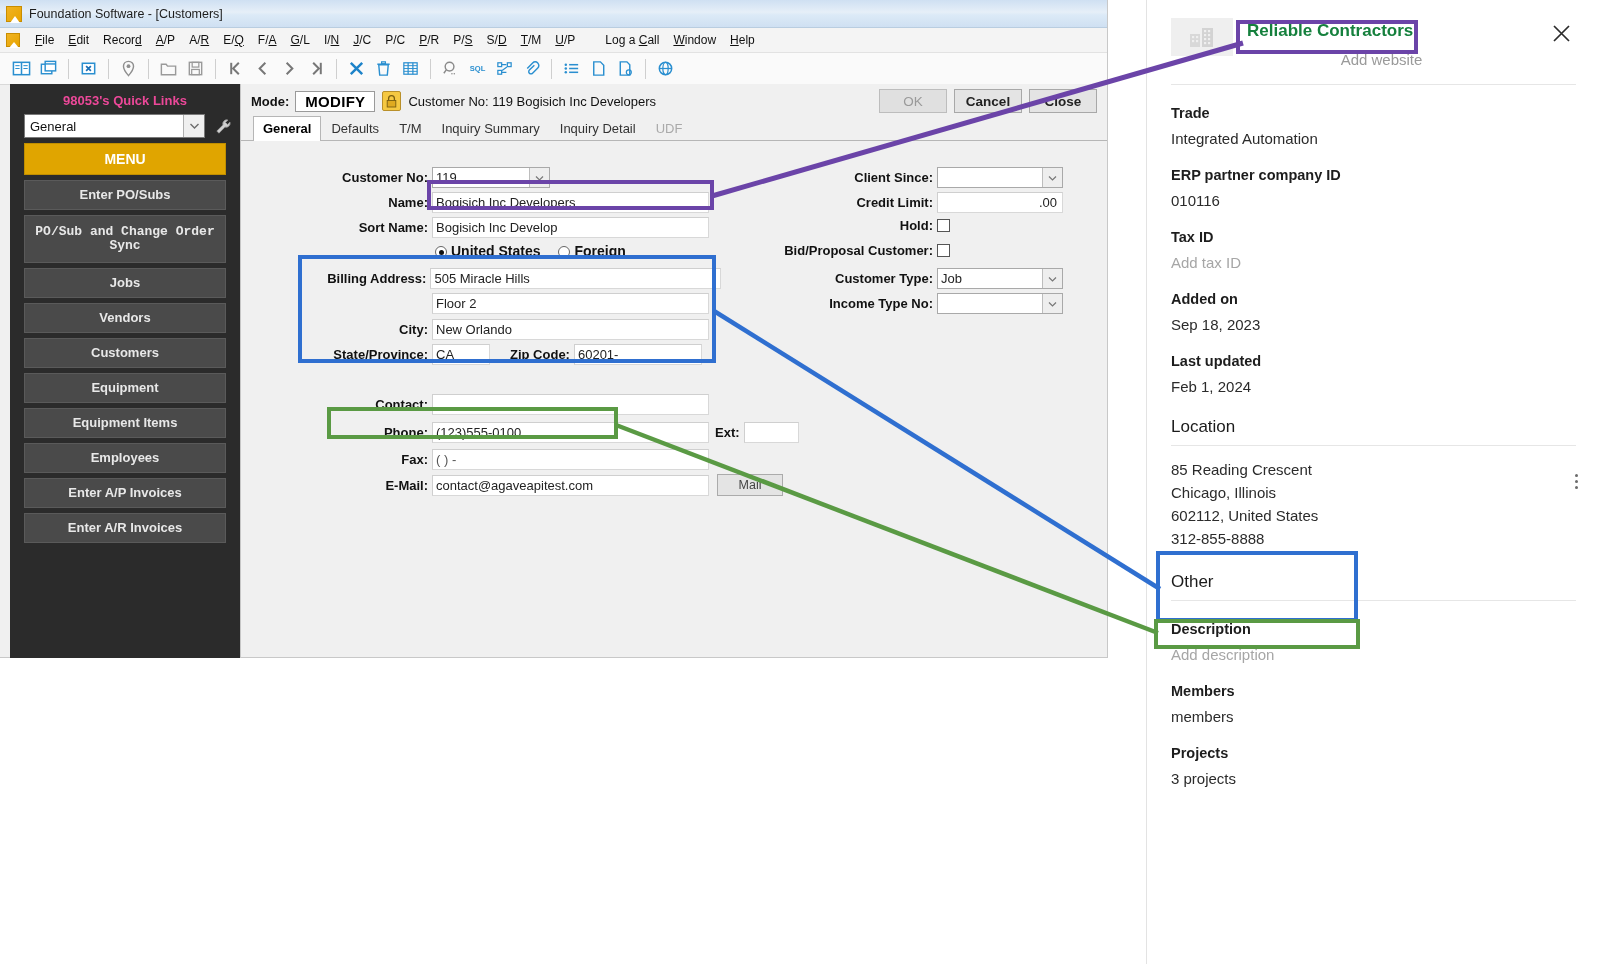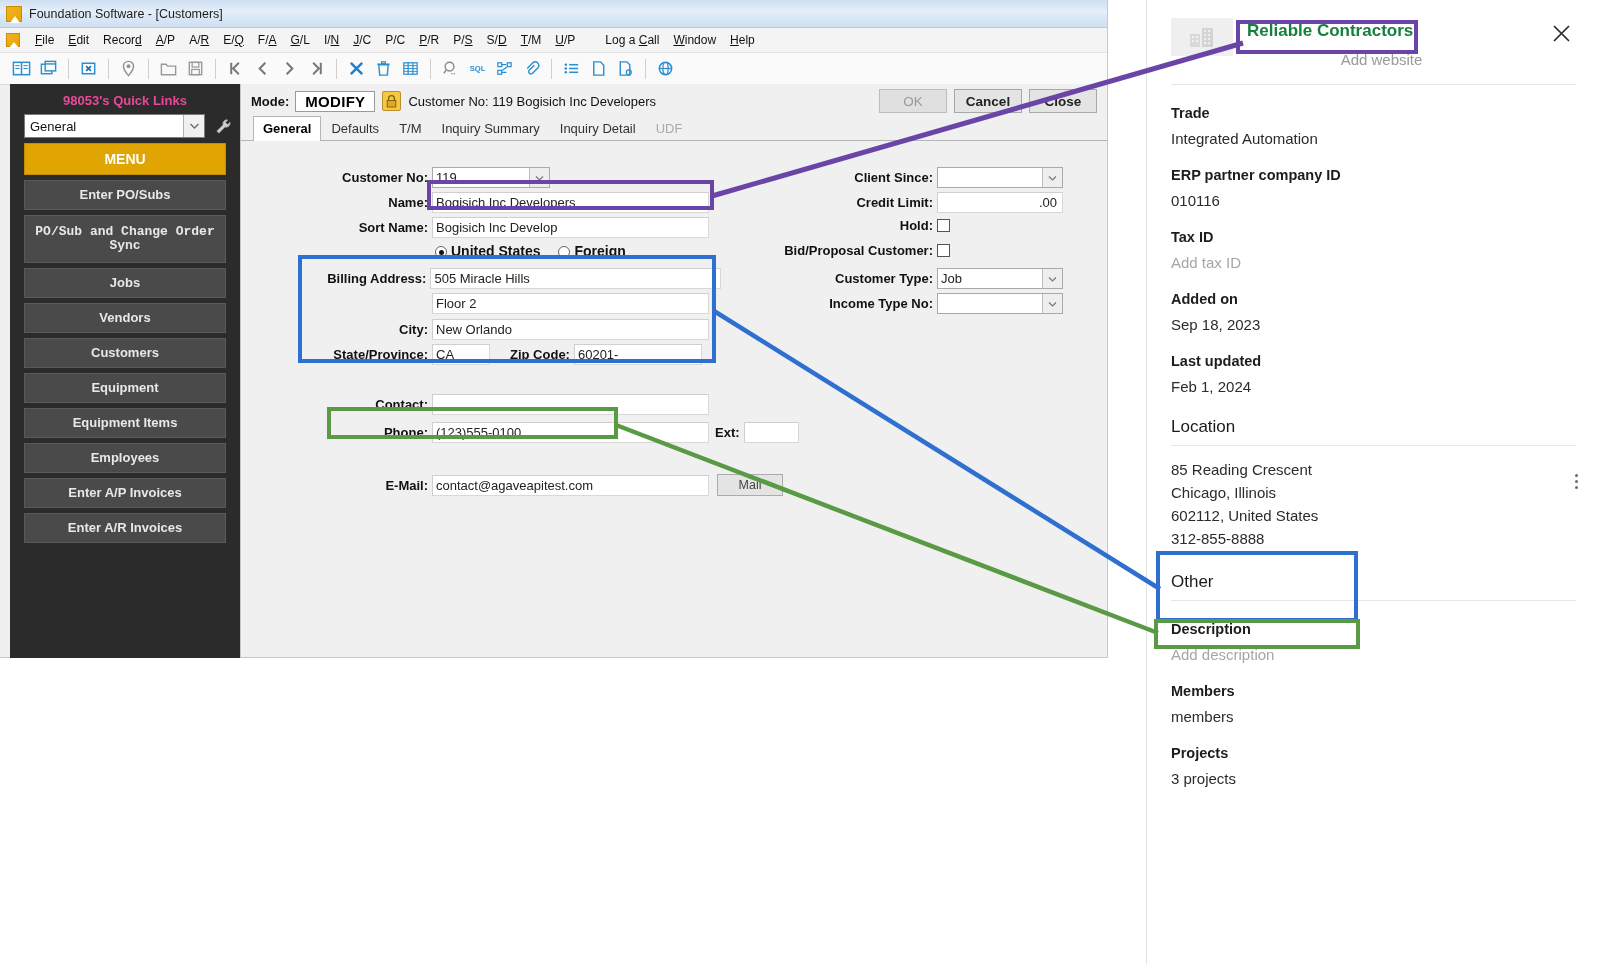--- a/index.html
+++ b/index.html
@@ -515,20 +515,26 @@
         <span class="flabel" style="width:187px;">Phone:</span>
         <span class="finput ghost" style="margin-left:4px;width:277px;">
           <span>(123)555-0100</span>
         </span>
         <span class="flabel" style="margin-left:6px;">Ext:</span>
         <span class="finput ghost" style="margin-left:4px;width:55px;">
           <span></span>
         </span>
       </div>
 
+      <div class="field" style="left:0;top:308px;width:480px;">
+        <span class="flabel" style="width:187px;">Fax:</span>
+        <span class="finput ghost" style="margin-left:4px;width:277px;color:#555;">
+          <span>(   )   -</span>
+        </span>
+      </div>
 
       <div class="field" style="left:0;top:334px;width:480px;">
         <span class="flabel" style="width:187px;">E-Mail:</span>
         <span class="finput ghost" style="margin-left:4px;width:277px;">
           <span>contact@agaveapitest.com</span>
         </span>
       </div>
       <div class="mailbtn" style="left:476px;top:333px;">Mail</div>
 
       <div class="field" style="left:490px;top:26px;width:380px;">

